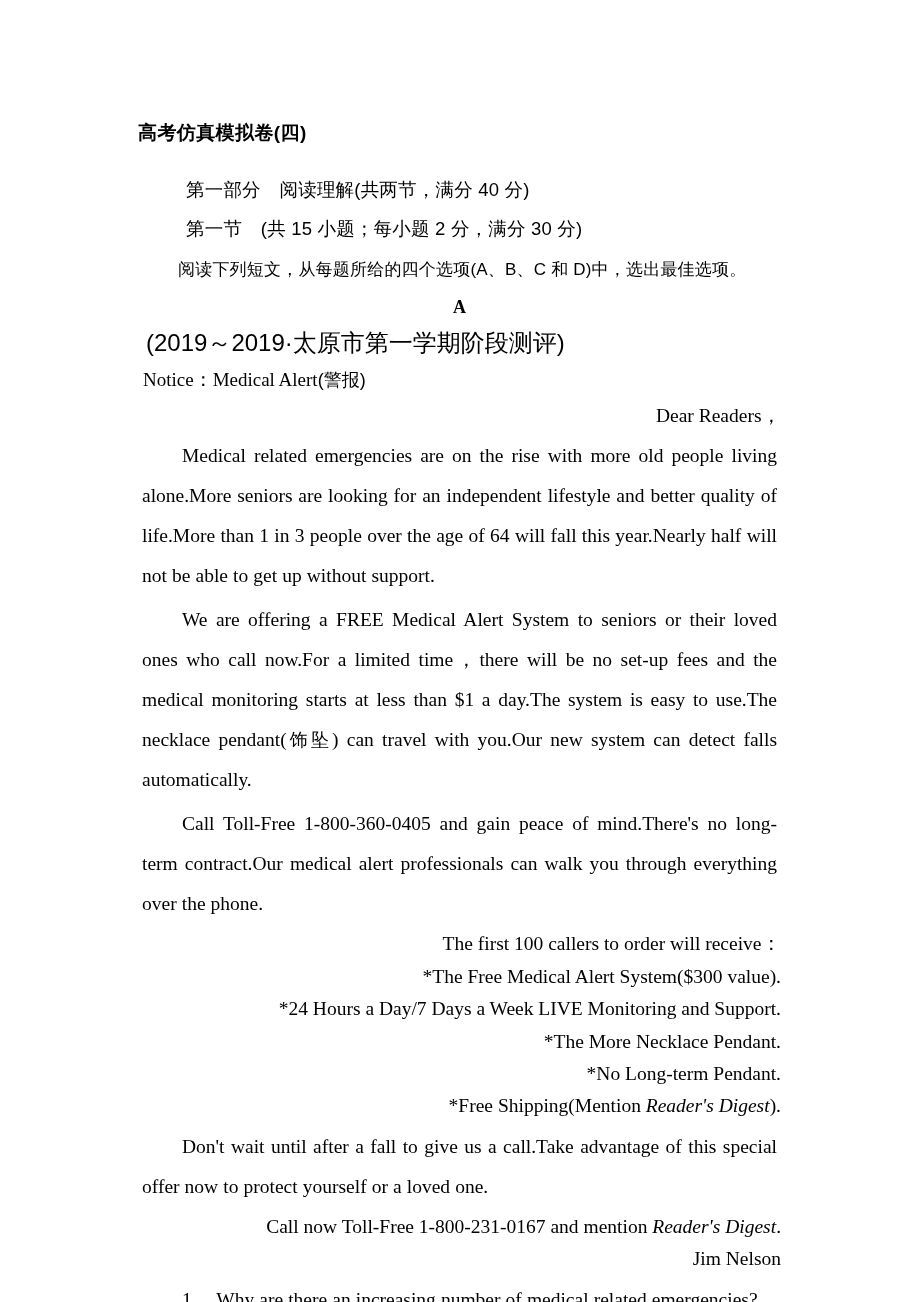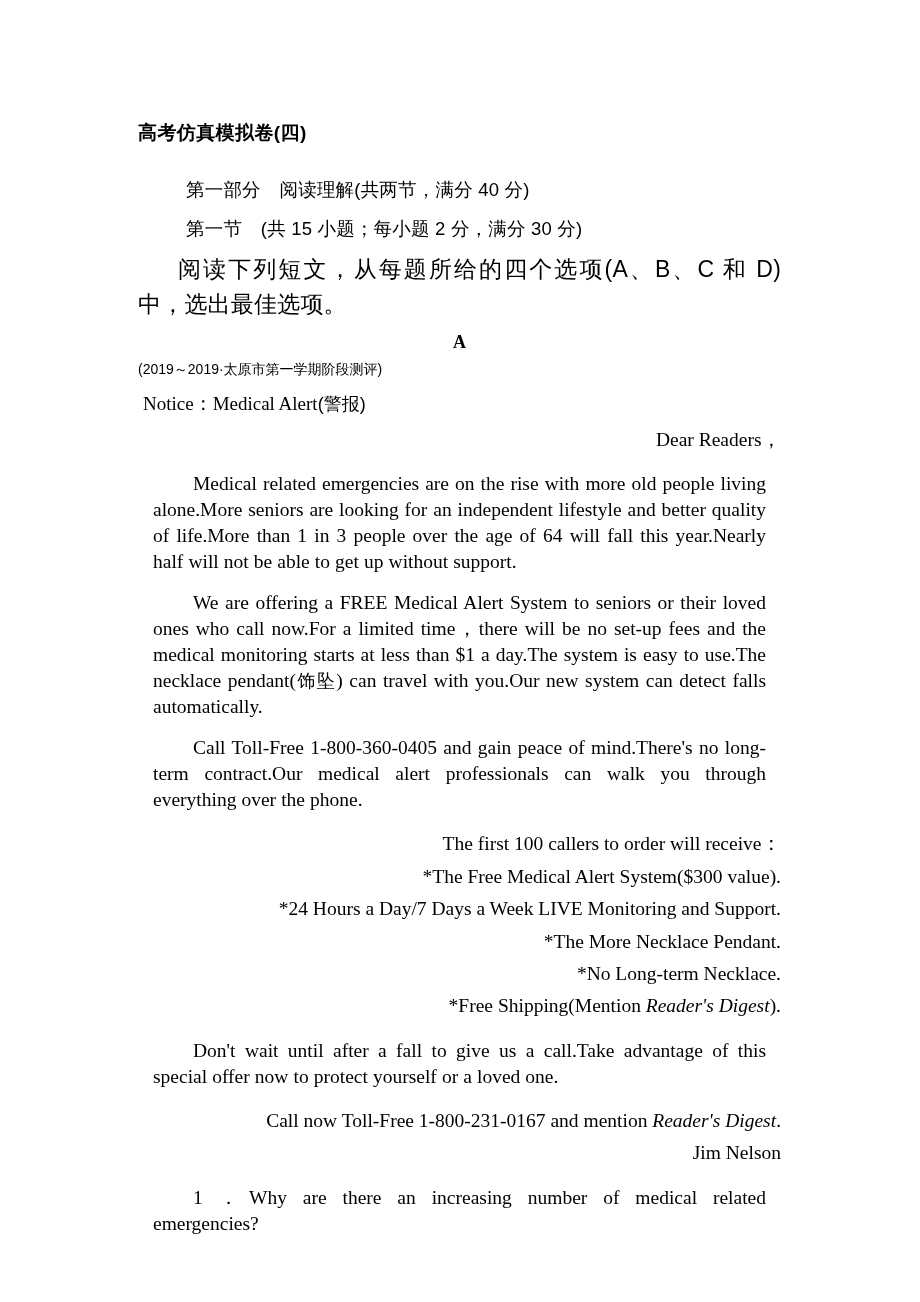--- a/index.html
+++ b/index.html
@@ -46,64 +46,64 @@
   .cn-line {
     font-family: "Liberation Sans", "DejaVu Sans", sans-serif;
     font-size: 18.5px;
     line-height: 31px;
     margin: 8px;
     text-indent: 40px;
     letter-spacing: 0.2px;
   }
   .cn-para {
     font-family: "Liberation Sans", "DejaVu Sans", sans-serif;
-    font-size: 23px;
+    font-size: 17px;
     line-height: 35px;
     margin: 0;
     text-indent: 40px;
     text-align: justify;
     text-align-last: left;
     letter-spacing: 0.2px;
   }
   .gap-sm { height: 7px; }
 
   
   .passage-letter {
     text-align: center;
     font-family: "Liberation Serif", "DejaVu Serif", serif;
     font-size: 18px;
     font-weight: bold;
     line-height: 26px;
     margin: 0;
   }
   .source-line {
     font-family: "Liberation Sans", "DejaVu Sans", sans-serif;
-    font-size: 14px;
+    font-size: 24px;
     line-height: 29px;
-    margin: 0;
+    margin: 8px;
     text-align: left;
   }
   .notice-line {
     text-align: left;
     font-family: "Liberation Serif", "DejaVu Serif", serif;
     font-size: 19px;
     line-height: 30px;
     margin: 5px;
   }
   .notice-line .cjk {
     font-family: "Liberation Sans", "DejaVu Sans", sans-serif;
     font-size: 18px;
   }
 
   
   .en {
     font-family: "Liberation Serif", "DejaVu Serif", serif;
     font-size: 19.5px;
-    line-height: 26px;
-    margin: 15px;
+    line-height: 40px;
+    margin: 4px;
     text-align: justify;
     text-align-last: left;
     word-spacing: 0.2px;
   }
   .en-indent {
     text-indent: 40px;
   }
   .en-flat {
     font-family: "Liberation Serif", "DejaVu Serif", serif;
     font-size: 19.5px;
@@ -151,21 +151,21 @@
       <span>We are offering a FREE Medical Alert System to seniors or their loved ones who call now.For a limited time，there will be no set-up fees and the medical monitoring starts at less than $1 a day.The system is easy to use.The necklace pendant(</span><span class="cjk">饰坠</span><span>) can travel with you.Our new system can detect falls automatically.</span>
     </p>
 
     <p class="en en-indent">Call Toll-Free 1-800-360-0405 and gain peace of mind.There's no long-term contract.Our medical alert professionals can walk you through everything over the phone.</p>
 
     <p class="en-flat indent">The first 100 callers to order will receive：</p>
 
     <p class="en-flat indent">*The Free Medical Alert System($300 value).</p>
     <p class="en-flat indent">*24 Hours a Day/7 Days a Week LIVE Monitoring and Support.</p>
     <p class="en-flat indent">*The More Necklace Pendant.</p>
-    <p class="en-flat indent">*No Long-term Necklace.</p>
+    <p class="en-flat indent">*No Long-term Pendant.</p>
     <p class="en-flat indent">
       <span>*Free Shipping(Mention </span><span class="it">Reader's Digest</span><span>).</span>
     </p>
 
     <p class="en en-indent">Don't wait until after a fall to give us a call.Take advantage of this special offer now to protect yourself or a loved one.</p>
 
     <p class="en-flat indent">
       <span>Call now Toll-Free 1-800-231-0167 and mention </span><span class="it">Reader's Digest</span><span>.</span>
     </p>
 

